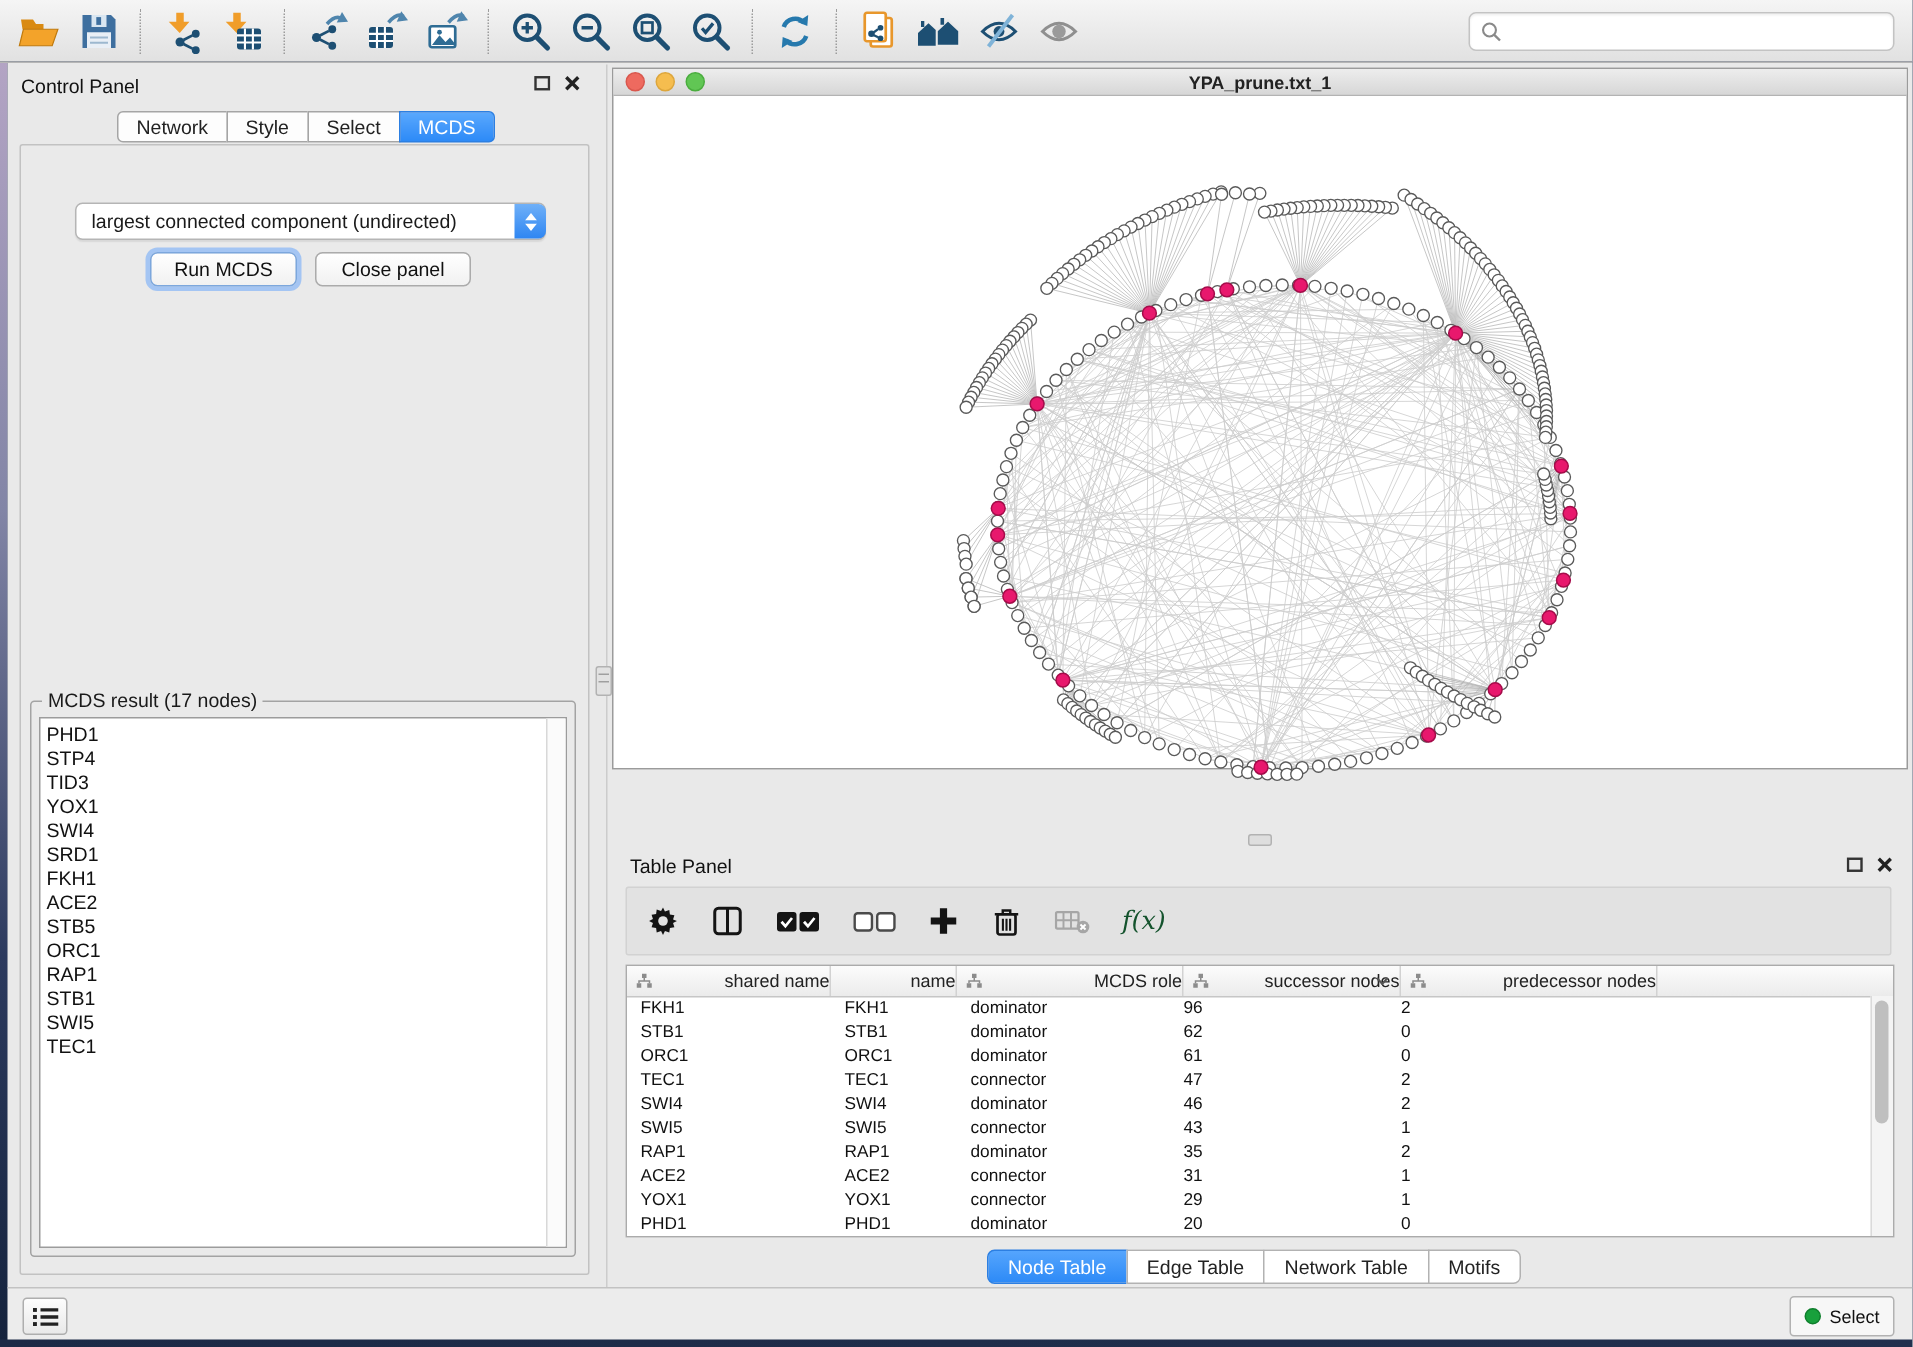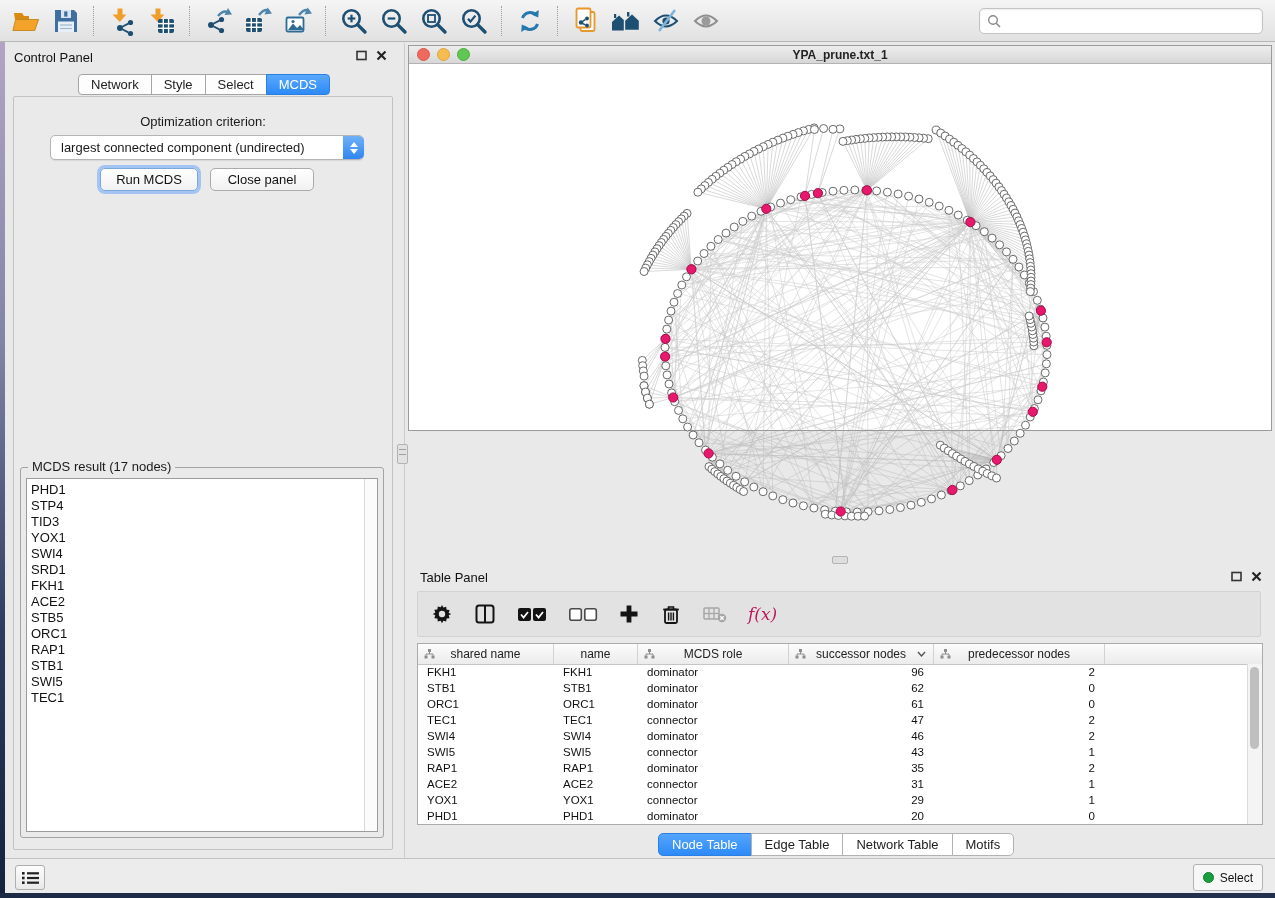--- a/index.html
+++ b/index.html
@@ -52,49 +52,49 @@
   .listbox{left:5px;top:10px;right:5px;bottom:5px;background:#fff;border:1px solid #9c9c9c}
   .listbox ul{margin:0;padding:3px 0 0 4px;list-style:none}
   .listbox li{font-size:13px;line-height:16px;color:#111}
   .list-track{right:0;top:0;bottom:0;width:12px;background:#fbfbfb;border-left:1px solid #d8d8d8}
   
   .v-line{left:404px;top:43px;width:1px;height:815px;background:#cccccc}
   .v-handle{left:397px;top:444px;width:9px;height:18px;background:#e2e2e2;border:1px solid #b2b2b2;border-radius:2px}
   .v-handle i{display:block;height:1px;background:#9f9f9f;margin:4px 1px 0 1px}
   .h-handle{left:832px;top:556px;width:14px;height:6px;background:#dedede;border:1px solid #b2b2b2;border-radius:2px}
   
-  .net-win{left:408px;top:45px;width:864px;height:386px;background:#fff;border:1px solid #9b9b9b;box-sizing:border-box}
+  .net-win{left:408px;top:45px;width:864px;height:468px;background:#fff;border:1px solid #9b9b9b;box-sizing:border-box}
   .net-titlebar{left:0;top:0;right:0;height:17px;background:linear-gradient(#ededed,#d7d7d7);
     border-bottom:1px solid #b3b3b3;display:flex;align-items:center}
   .lights{display:flex;gap:7px;margin-left:8px}
   .light{width:13px;height:13px;border-radius:50%;box-sizing:border-box}
   .light.red{background:#ee6a5f;border:1px solid #d9574d}
   .light.yellow{background:#f5bd4f;border:1px solid #dda63c}
   .light.green{background:#61c654;border:1px solid #4aad3e}
   .net-title{position:absolute;left:0;right:0;text-align:center;font-size:12px;font-weight:bold;color:#222}
   .net-canvas{left:0;top:17px}
   
   .table-panel{left:408px;top:565px;width:864px;height:293px}
   .tp-title{left:12px;top:5px}
   .tp-toolbar{left:9px;top:26px;width:844px;height:46px;background:#e2e2e2;border:1px solid #d2d2d2;
     border-radius:2px;display:flex;align-items:center;gap:21px;padding-left:13px;box-sizing:border-box}
   .tp-icon{display:flex;align-items:center;justify-content:center}
-  .fx{font-family:"DejaVu Serif",serif;font-style:italic;font-size:17px;color:#be185d}
+  .fx{font-family:"DejaVu Serif",serif;font-style:italic;font-size:17px;color:#14532d}
   .tbl{left:9px;top:78px;width:846px;height:182px;background:#fff;border:1px solid #ababab;box-sizing:border-box;overflow:hidden}
   .tbl-header{left:0;top:0;right:0;height:20px;background:linear-gradient(#fcfcfc,#ebebeb);
     border-bottom:1px solid #c6c6c6;display:flex}
-  .th{position:relative;height:20px;border-right:1px solid #d2d2d2;display:flex;align-items:center;justify-content:center;
+  .th{position:relative;height:20px;border-right:1px solid #d2d2d2;display:flex;align-items:center;justify-content:flex-end;
     font-size:12px;color:#222;box-sizing:border-box}
   .th .tree{position:absolute;left:6px;top:5px}
   .th .chev{position:absolute;right:7px;top:7px}
   .c0{width:136px}.c1{width:84px}.c2{width:151px}.c3{width:145px}.c4{width:171px}
   .tbl-body{left:0;top:20px;right:14px;bottom:0}
   .trow{display:flex;height:16px}
   .td{font-size:11.5px;line-height:16px;box-sizing:border-box;padding-left:9px;white-space:nowrap;color:#111}
-  .td.num{text-align:right;padding-left:0;padding-right:10px}
+  .td.num{text-align:left;padding-left:0;padding-right:10px}
   .tbl-scroll{right:0;top:20px;bottom:0;width:14px;background:#f4f4f4;border-left:1px solid #dadada}
   .tbl-thumb{left:2px;top:3px;width:9px;height:82px;background:#bfbfbf;border-radius:4.5px}
   .seg-tabs{left:251px;top:268px;display:flex;height:21px}
   .seg-tab{height:21px;line-height:21px;padding:0 13px;font-size:13px;background:#fff;
     border:1px solid #b2b2b2;margin-left:-1px;color:#222}
   .seg-tab:first-child{border-radius:5px 0 0 5px}
   .seg-tab:last-child{border-radius:0 5px 5px 0}
   .seg-tab.active{background:linear-gradient(#55a5fd,#2d8af7);color:#fff;border-color:#2c7fe2}
   
   .status-bar{left:5px;right:0;top:858px;height:35px;background:#ececec;border-top:1px solid #c2c2c2;box-sizing:border-box}
@@ -272,21 +272,20 @@
       <line x1="9.5" y1="1.5" x2="1.5" y2="9.5" stroke="#222" stroke-width="2.2"></line>
     </svg>
   </div>
   <div class="abs cp-tabs">
     <div class="cp-tab">Network</div>
     <div class="cp-tab">Style</div>
     <div class="cp-tab">Select</div>
     <div class="cp-tab active">MCDS</div>
   </div>
   <div class="abs cp-content">
-    <div class="abs opt-label">Optimization criterion:</div>
     <div class="abs dropdown">
       <span class="dd-text">largest connected component (undirected)</span>
       <span class="dd-stepper">
         <svg width="8" height="5" viewBox="0 0 8 5">
             <path d="M4 0 L8 5 H0 z" fill="#fff"></path>
           </svg>
         <svg width="8" height="5" viewBox="0 0 8 5">
             <path d="M4 5 L0 0 H8 z" fill="#fff"></path>
           </svg>
       </span>

